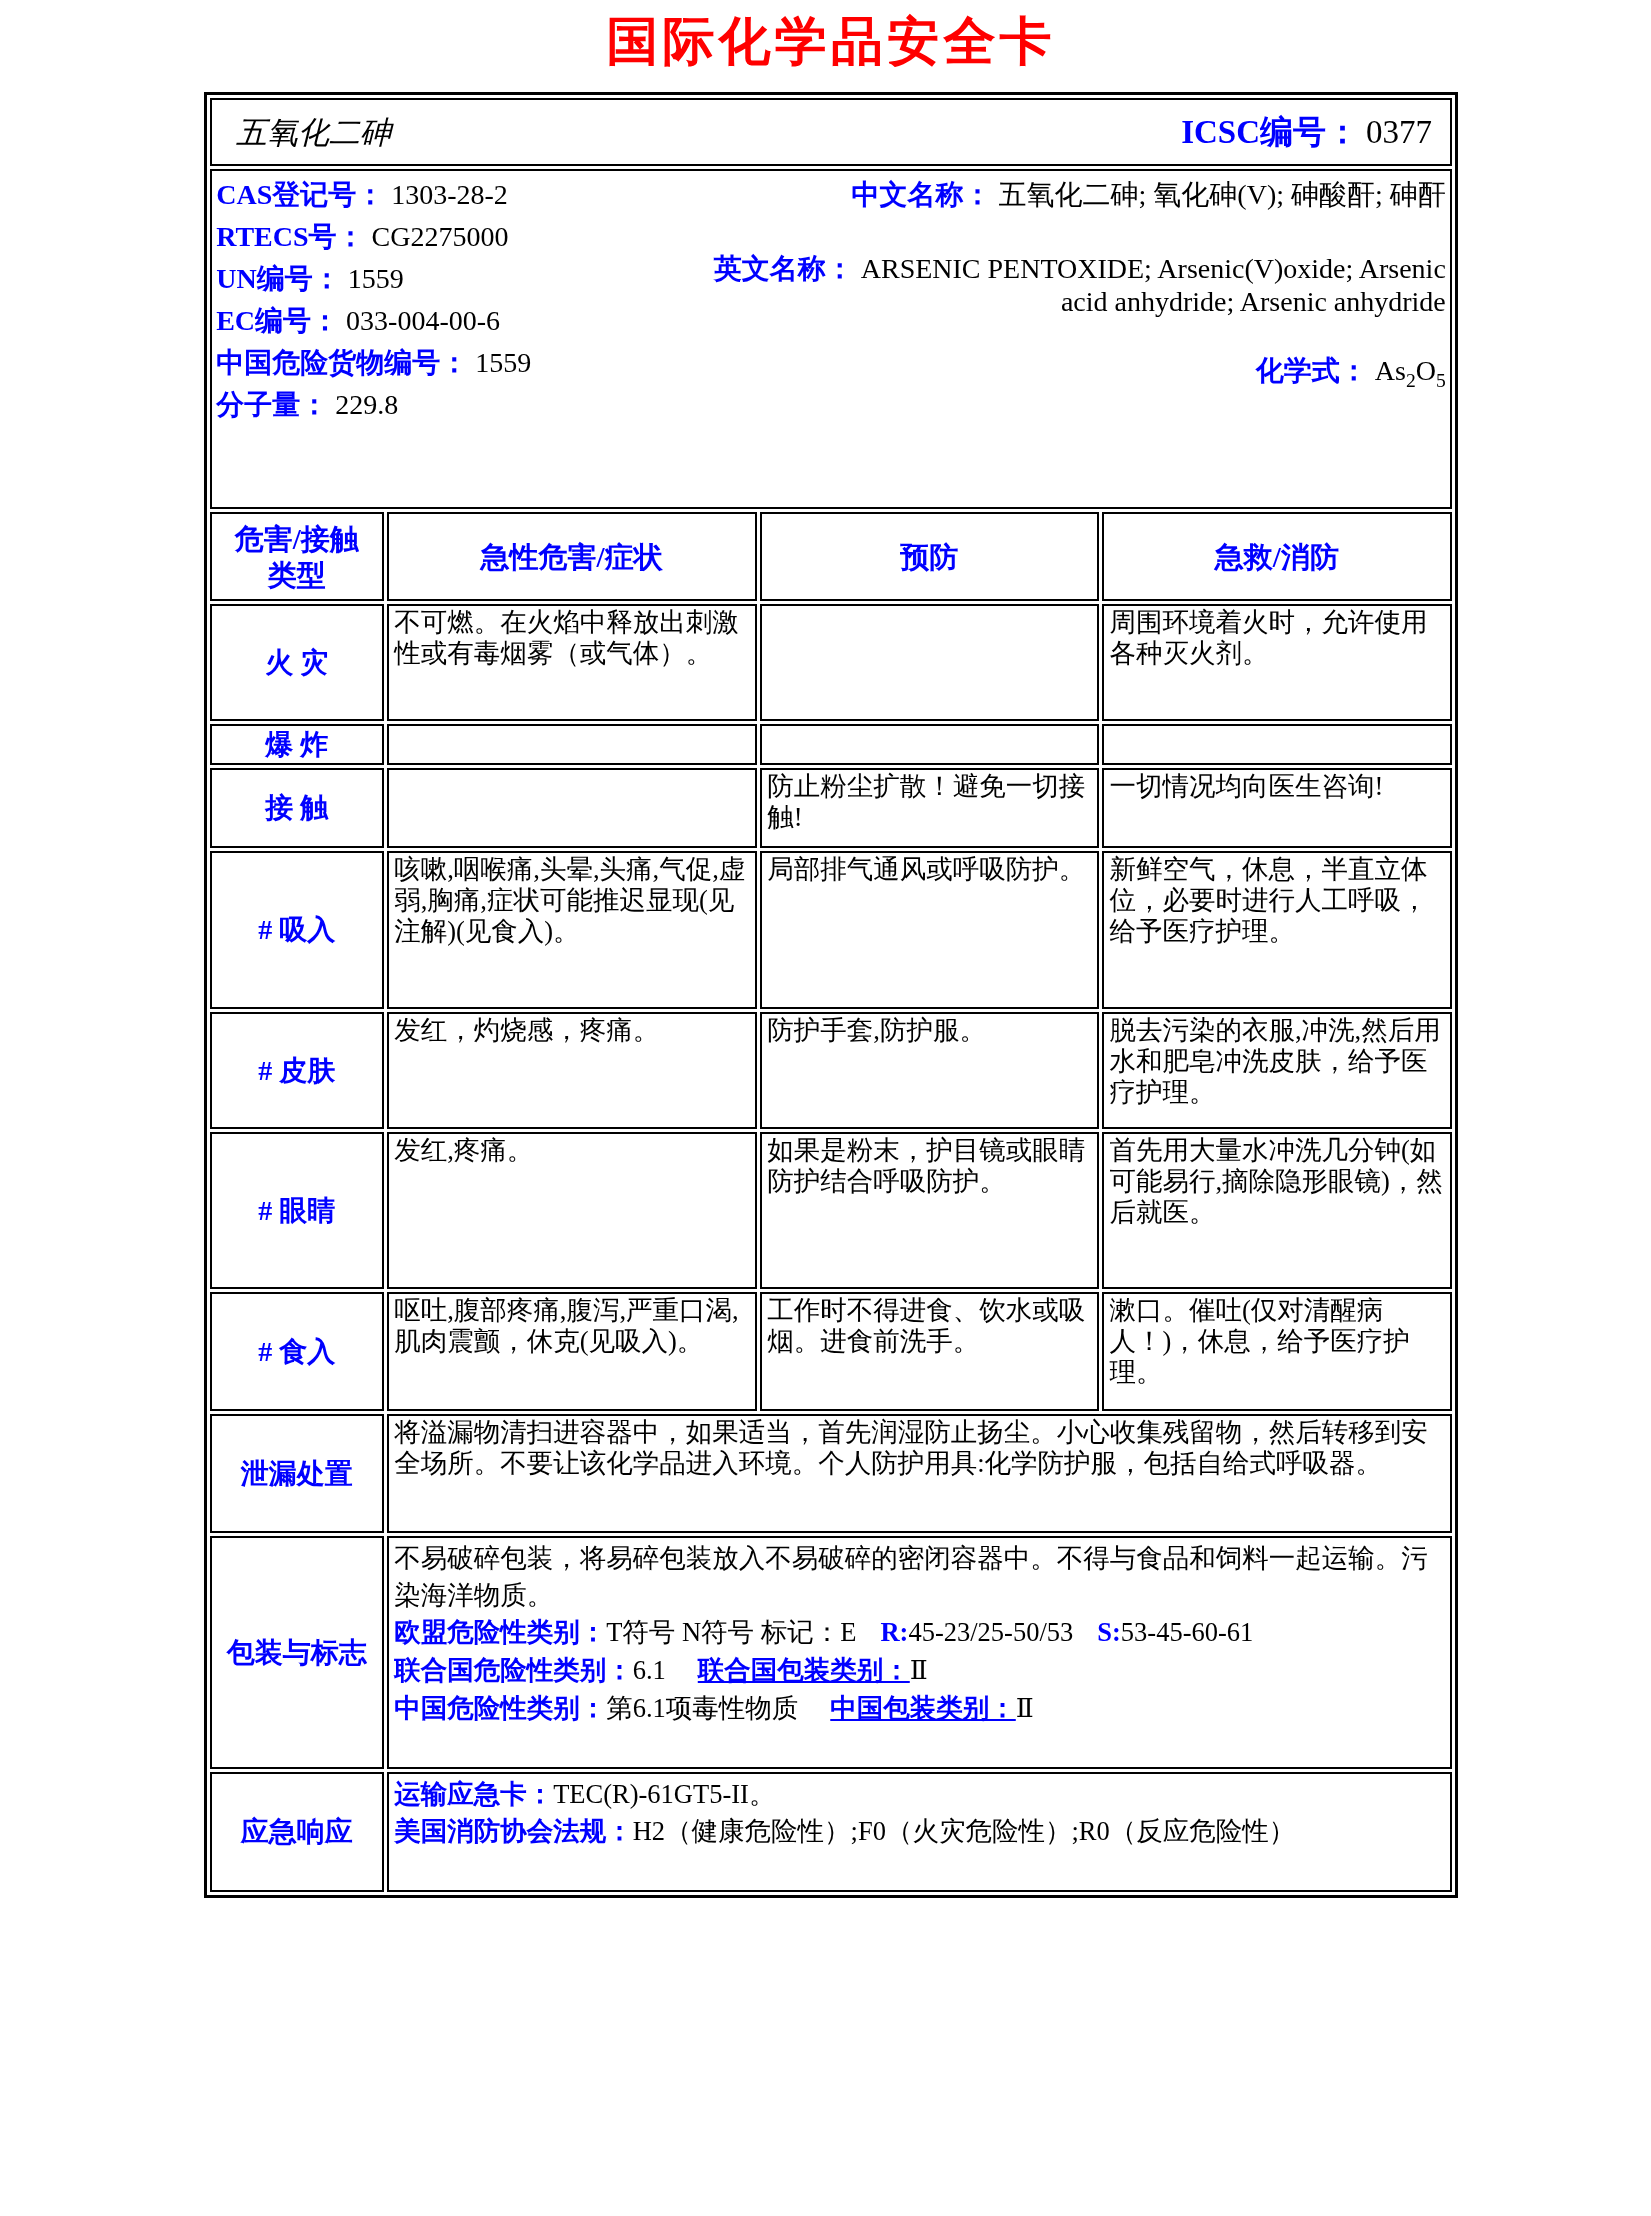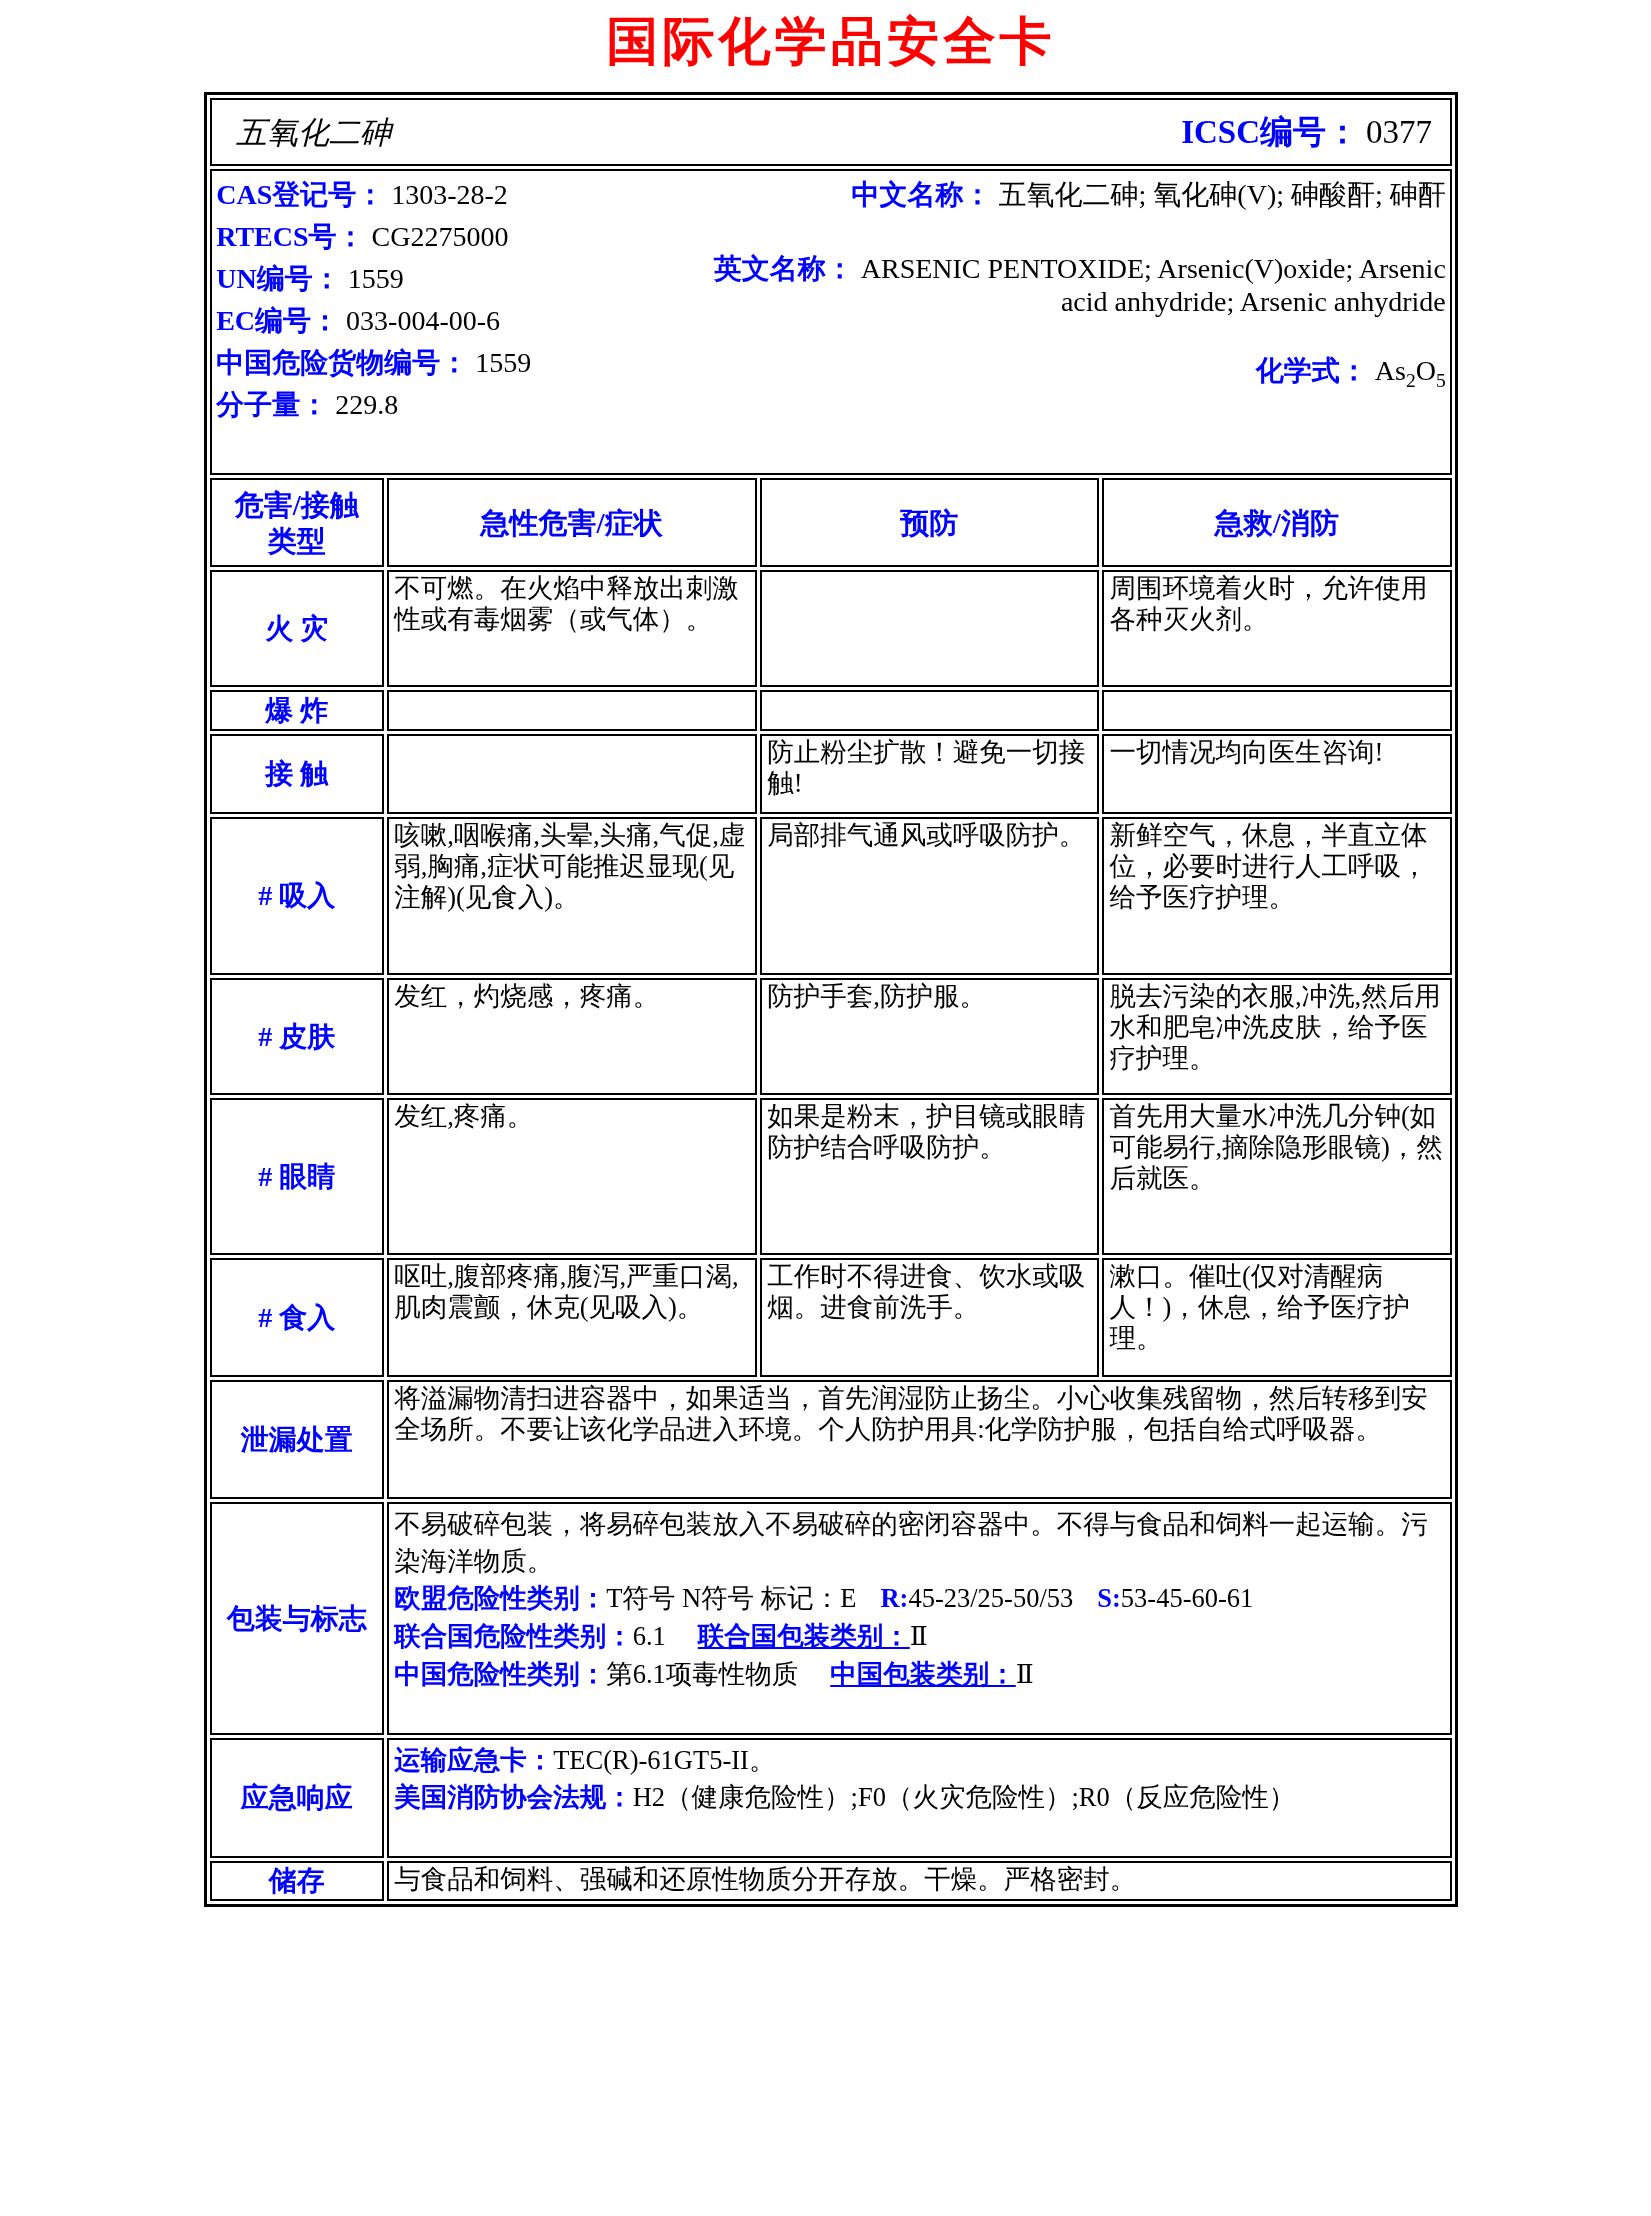--- a/index.html
+++ b/index.html
@@ -72,21 +72,21 @@
     <td colspan="4" class="strip-cell">
       <div class="strip-flex">
         <span class="strip-name">五氧化二砷</span>
         <span class="strip-icsc">
           <span class="blue">ICSC编号：</span><span class="val">0377</span>
         </span>
       </div>
     </td>
   </tr>
 
-  <tr style="height:306px">
+  <tr style="height:340px">
     <td colspan="4" class="info-cell">
       <div class="info-flex">
         <div class="info-left">
           <div class="info-line"><span class="blue">CAS登记号：</span><span class="val">1303-28-2</span></div>
           <div class="info-line"><span class="blue">RTECS号：</span><span class="val">CG2275000</span></div>
           <div class="info-line"><span class="blue">UN编号：</span><span class="val">1559</span></div>
           <div class="info-line"><span class="blue">EC编号：</span><span class="val">033-004-00-6</span></div>
           <div class="info-line"><span class="blue">中国危险货物编号：</span><span class="val">1559</span></div>
           <div class="info-line"><span class="blue">分子量：</span><span class="val">229.8</span></div>
         </div>
@@ -186,19 +186,15 @@
     <td colspan="3">
       <div class="pline">
         <span class="blue">运输应急卡：</span><span>TEC(R)-61GT5-II。</span>
       </div>
       <div class="pline">
         <span class="blue">美国消防协会法规：</span><span>H2（健康危险性）;F0（火灾危险性）;R0（反应危险性）</span>
       </div>
     </td>
   </tr>
 
-  <tr style="height:39px">
-    <td class="lbl">储存</td>
-    <td colspan="3">与食品和饲料、强碱和还原性物质分开存放。干燥。严格密封。</td>
-  </tr>
 </tbody>
   </table>
 
 
 </body></html>

